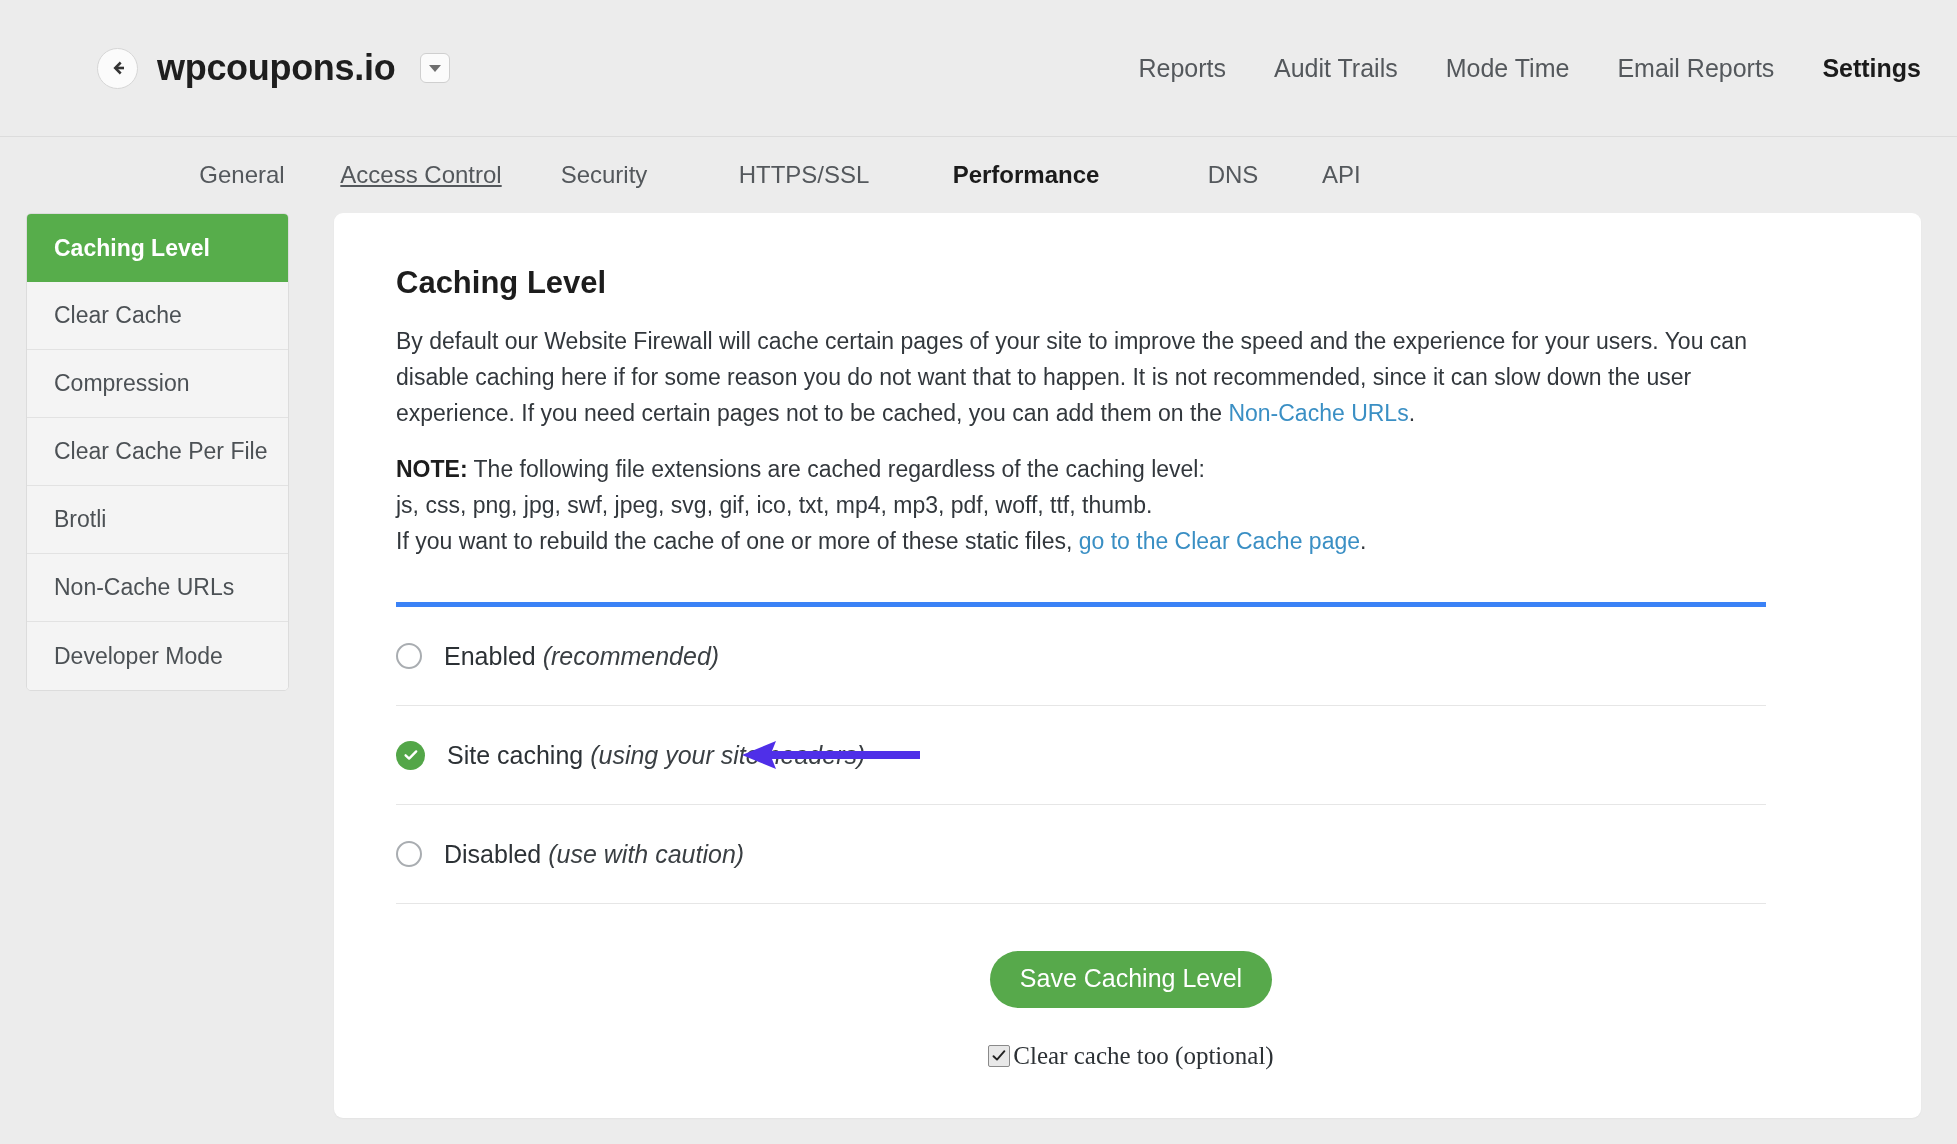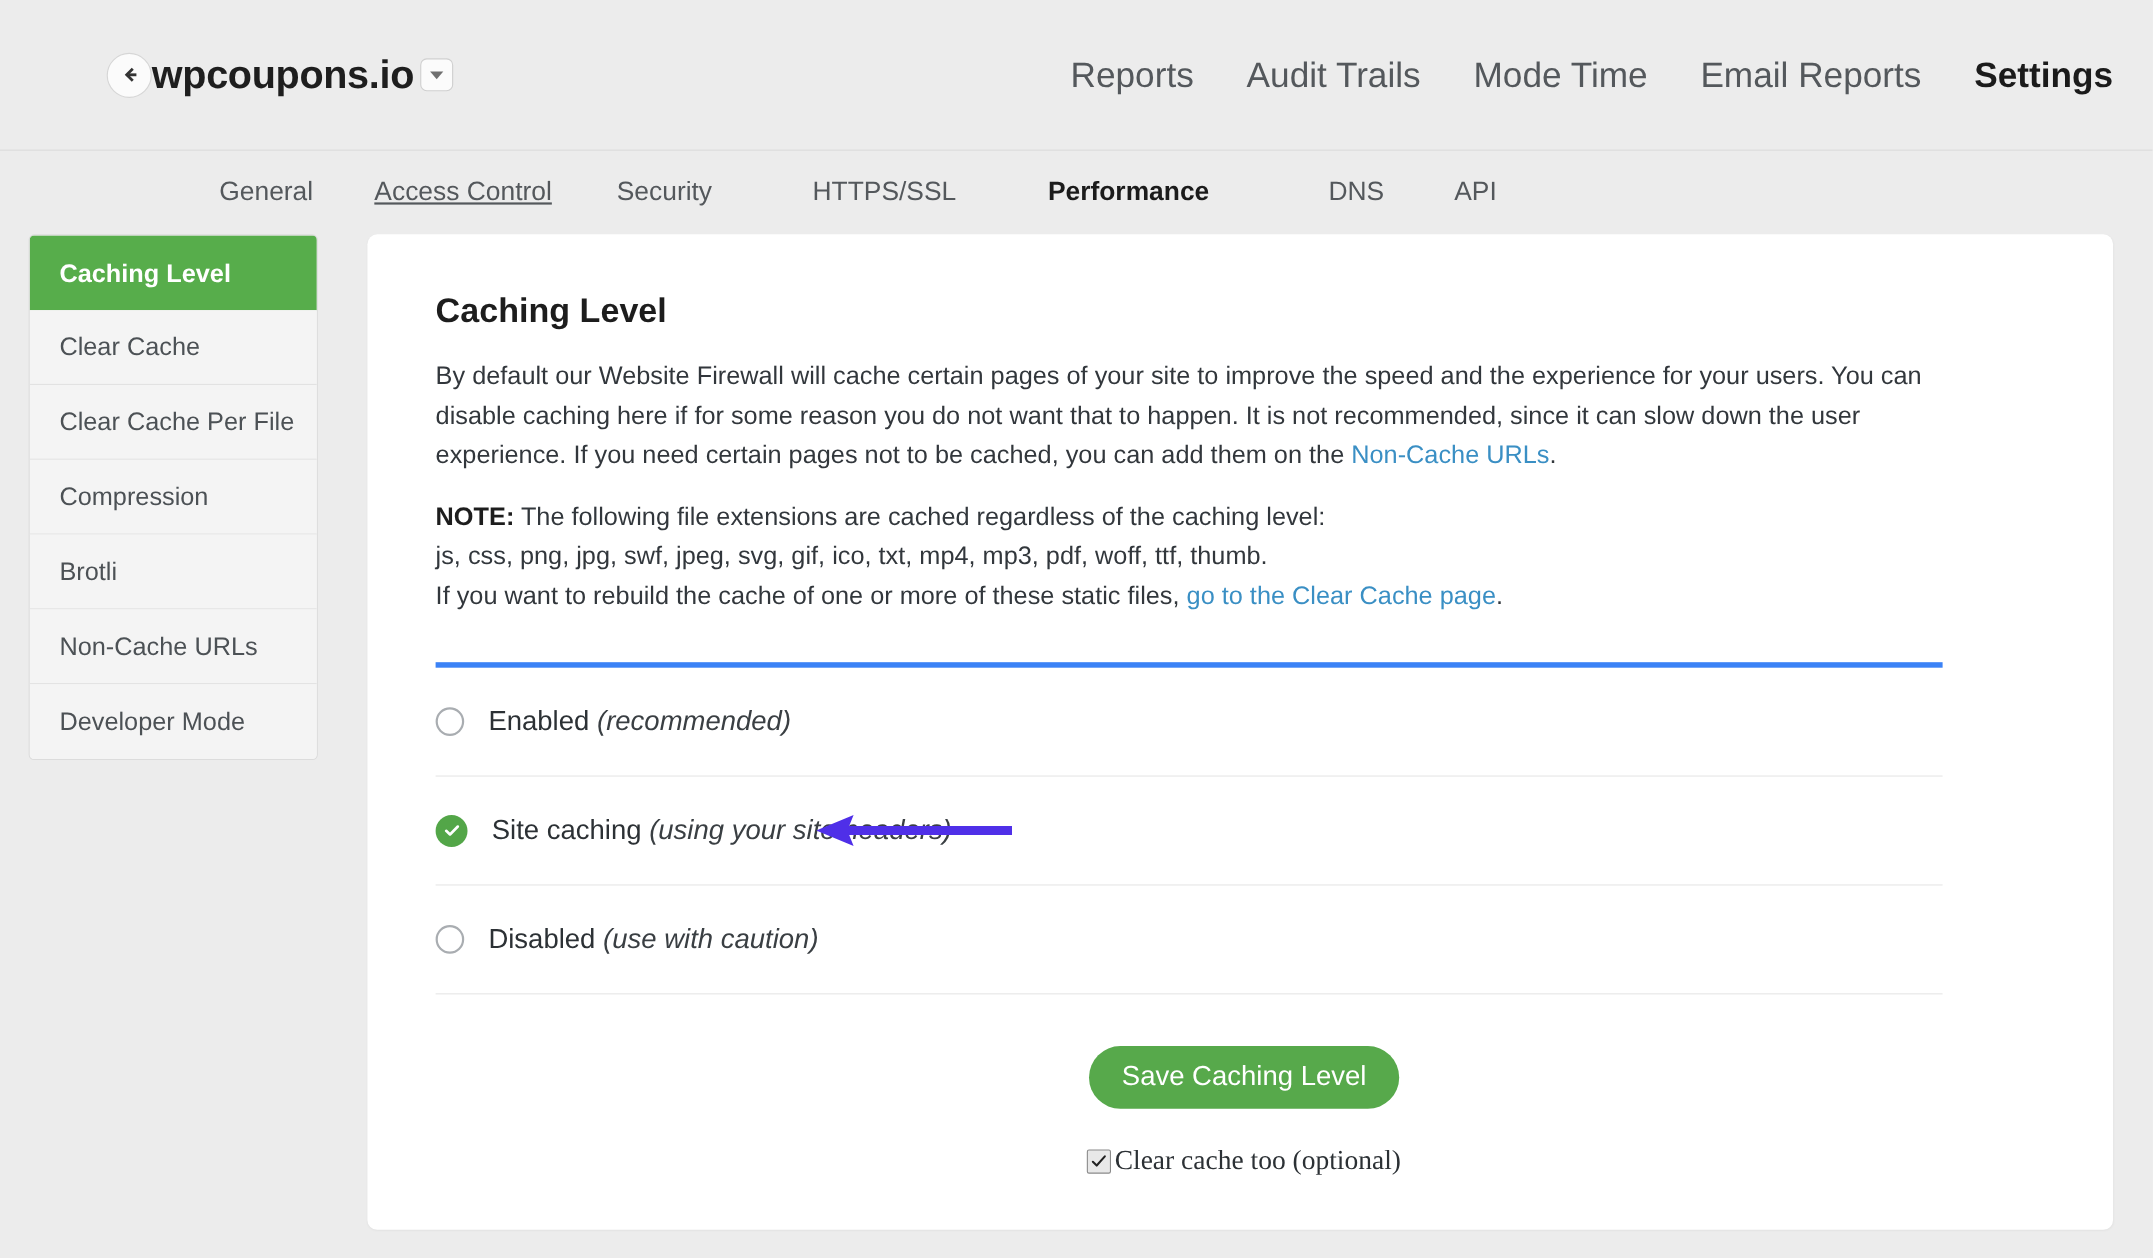--- a/index.html
+++ b/index.html
@@ -19,20 +19,21 @@
     height: 137px;
     background: #ececec;
     border-bottom: 1px solid #dcdcdc;
     display: flex;
     align-items: center;
     padding: 0 36px;
   }
   .brand-group {
     display: flex;
     align-items: center;
+    gap: 19px;
     margin-left: 61px;
   }
   .back-btn {
     width: 41px; height: 41px;
     border-radius: 50%;
     background: #fbfbfb;
     border: 1px solid #d6d6d6;
     display: flex; align-items: center; justify-content: center;
     cursor: pointer;
     flex: none;
@@ -61,21 +62,21 @@
     border-right: 6px solid transparent;
     border-top: 7px solid #6f6f6f;
   }
   .topnav {
     margin-left: auto;
     display: flex;
     align-items: center;
     gap: 0;
   }
   .topnav-item {
-    font-size: 32px;
+    font-size: 25px;
     color: #54585c;
     padding: 0 24px;
     cursor: pointer;
     white-space: nowrap;
   }
   .topnav-item.active {
     color: #1b1b1b;
     font-weight: bold;
     padding-right: 0;
   }
@@ -304,22 +305,22 @@
   <div class="subtab sp5 active">Performance</div>
   <div class="subtab sp6">DNS</div>
   <div class="subtab">API</div>
 </div>
 
 <div class="content">
 
   <aside class="sidemenu">
     <div class="sidemenu-item active">Caching Level</div>
     <div class="sidemenu-item">Clear Cache</div>
+    <div class="sidemenu-item">Compression</div>
     <div class="sidemenu-item">Clear Cache Per File</div>
-    <div class="sidemenu-item">Compression</div>
     <div class="sidemenu-item">Brotli</div>
     <div class="sidemenu-item">Non-Cache URLs</div>
     <div class="sidemenu-item">Developer Mode</div>
   </aside>
 
   <main class="card">
     <h1 class="card-title">Caching Level</h1>
 
     <p class="para"><span>By default our Website Firewall will cache certain pages of your site to improve the speed and the experience for your users. You can disable caching here if for some reason you do not want that to happen. It is not recommended, since it can slow down the user experience. If you need certain pages not to be cached, you can add them on the </span><a class="link">Non-Cache URLs</a><span>.</span></p>
 

